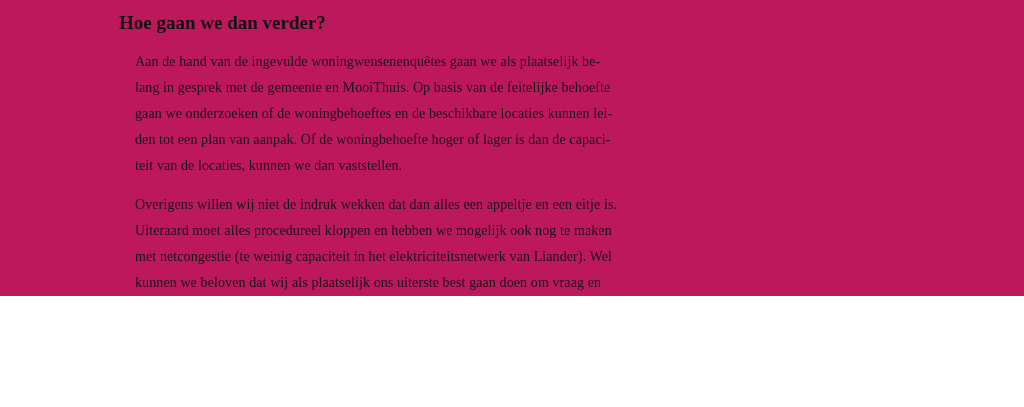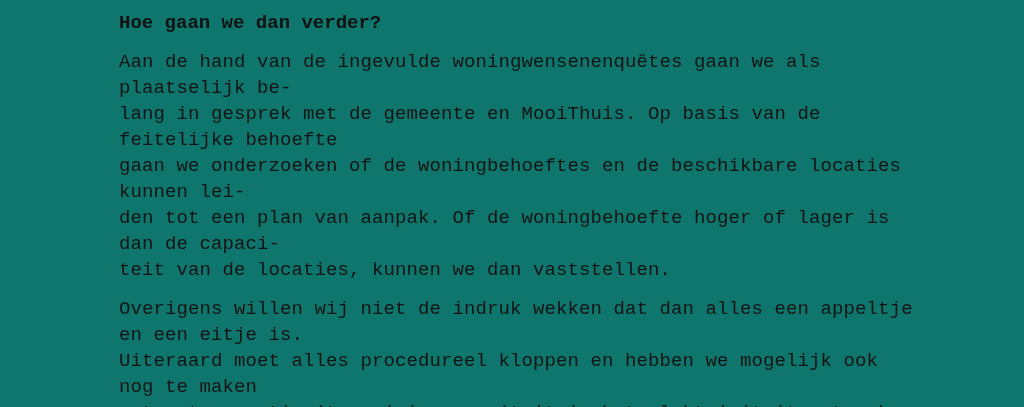--- a/index.html
+++ b/index.html
@@ -3,44 +3,44 @@
 <meta charset="utf-8">
 <style>
   html, body {
     margin: 0;
     padding: 0;
     background: #ffffff;
   }
   .page {
     position: relative;
     width: 1024px;
-    height: 407px;
-    background: #0f766e;
+    height: 296px;
+    background: #be185d;
     overflow: hidden;
-    font-family: Liberation Mono, monospace;
+    font-family: Liberation Serif, serif;
     color: #141414;
   }
   .content {
     position: absolute;
     top: 10px;
     left: 119px;
     width: 800px;
   }
   .doc-heading {
     font-size: 19px;
     line-height: 26px;
     font-weight: 700;
     margin: 0 0 13px 0;
     color: #111111;
   }
   .doc-paragraph {
-    font-size: 19px;
+    font-size: 14px;
     line-height: 26px;
     font-weight: 400;
-    margin: 0 0 13px 0;
+    margin: 0 0 13px 16px;
     white-space: pre-line; 
     letter-spacing: 0.1px;
   }
 </style>
 </head>
 <body>
 
 <div class="page">
   <div class="content">
     <h1 class="doc-heading">Hoe gaan we dan verder?</h1>

